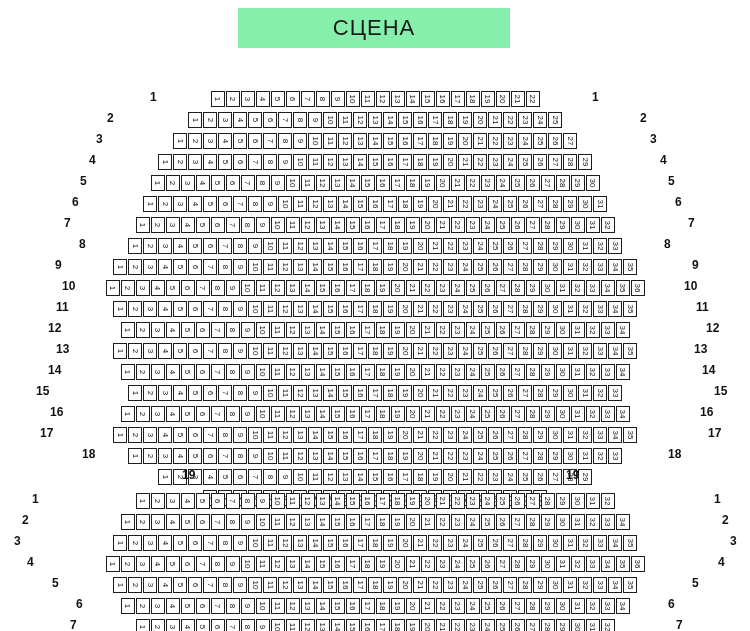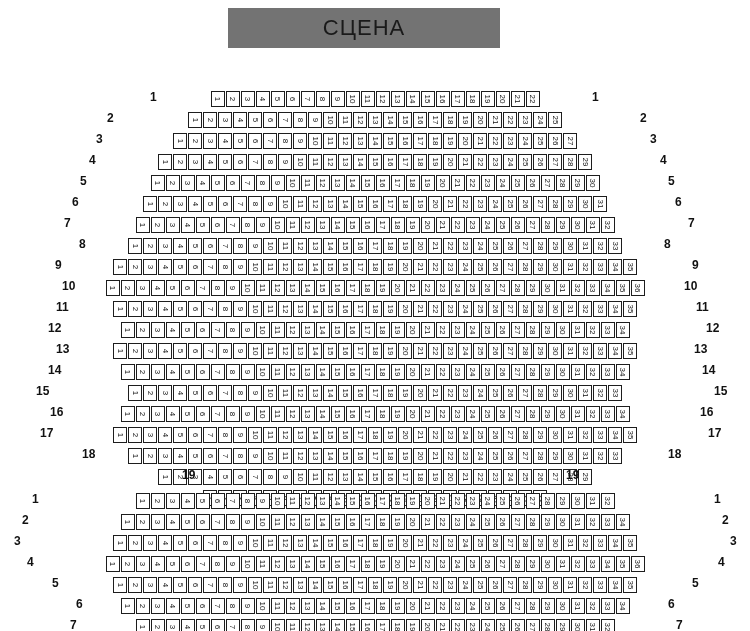--- a/index.html
+++ b/index.html
@@ -5,23 +5,23 @@
   html,body{margin:0;padding:0;}
   body{
     width:750px;height:631px;
     background:#ffffff;
     font-family:"Liberation Sans", sans-serif;
     overflow:hidden;
     position:relative;
   }
   #stage{
     position:absolute;
-    left:228px; top:8px;
+    left:238px; top:8px;
     width:272px; height:40px;
-    background:#737373;
+    background:#86efac;
     display:flex; align-items:center; justify-content:center;
     color:#1a1a1a;
     font-size:22px;
     letter-spacing:1px;
   }
   .hall{
     position:absolute;
     left:0; top:0; width:750px; height:631px;
   }
   .sector{

